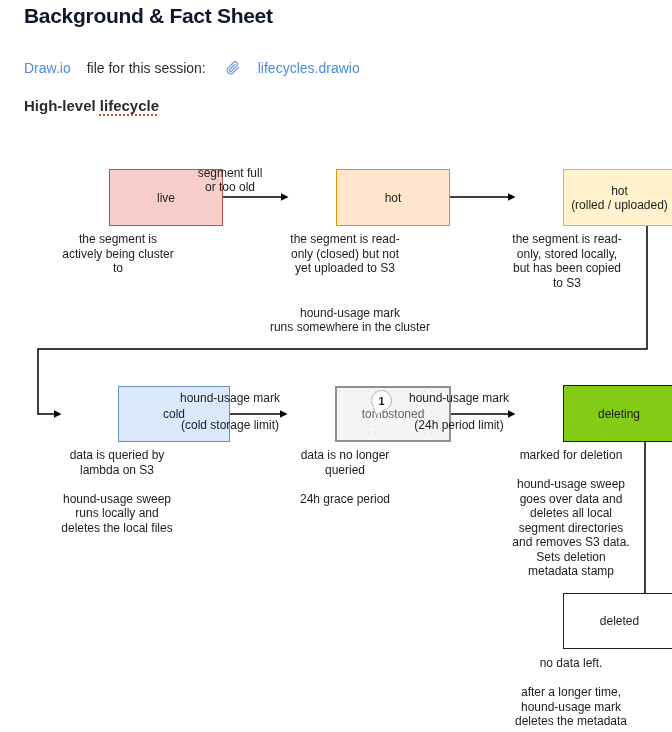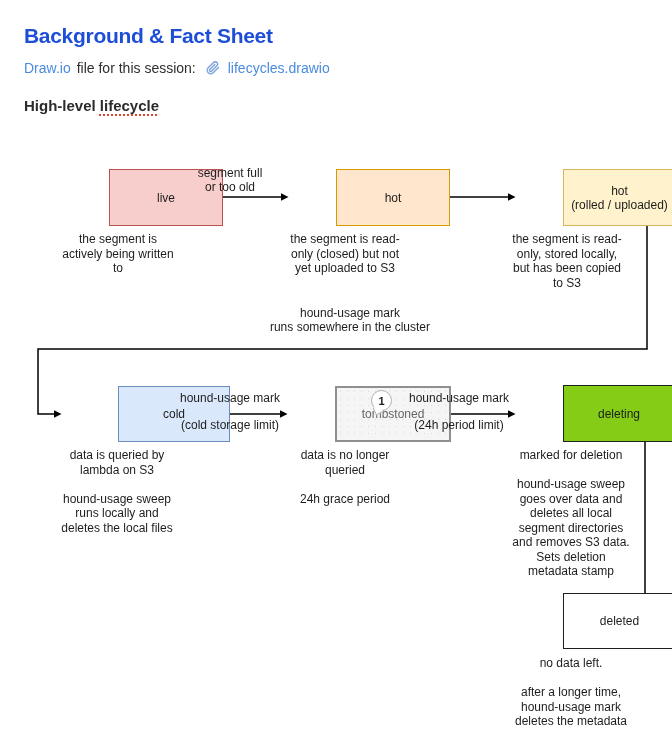--- a/index.html
+++ b/index.html
@@ -8,28 +8,28 @@
     width: 672px; height: 732px;
     font-family: "Liberation Sans", sans-serif;
     color: #1d1d1d;
     position: relative;
     overflow: hidden;
   }
   .page { position: relative; width: 672px; height: 732px; }
 
   
   .doc-title {
-    position: absolute; left: 24px; top: 24px;
+    position: absolute; left: 24px; top: 4px;
     font-size: 21px; font-weight: 700; letter-spacing: -0.3px;
-    color: #1d4ed8;
+    color: #0f172a;
   }
   .intro-line {
     position: absolute; left: 24px; top: 58px;
     font-size: 14px; line-height: 20px; color: #2e2e2e;
-    display: flex; align-items: center; gap: 6px; justify-content: space-between;
+    display: flex; align-items: center; gap: 16px; justify-content: space-between;
   }
   .link { color: #4a8be0; text-decoration: none; cursor: pointer; }
   .attachment-icon { display: inline-flex; margin: 0 2px 0 4px; }
   .section-heading {
     position: absolute; left: 24px; top: 97px;
     font-size: 15px; font-weight: 700; color: #2b2b2b;
   }
   .squiggle {
     text-decoration: underline dotted 2px #e0442c;
     text-underline-offset: 3px;
@@ -140,21 +140,21 @@
     <div class="node node--hot-rolled" style="background-color: rgb(255, 242, 204); border-color: rgb(214, 182, 86);">hot
 (rolled / uploaded)</div>
     <div class="node node--cold" style="background-color: rgb(218, 232, 252); border-color: rgb(108, 142, 191);">cold</div>
     <div class="node node--tombstoned" style="background-color: rgb(245, 245, 245); border-color: rgb(143, 143, 143); color: rgb(102, 102, 102);">tombstoned</div>
     <div class="node node--deleting" style="background-color: #84cc16; border-color: rgb(31, 31, 31);">deleting</div>
     <div class="node node--deleted" style="background-color: rgb(255, 255, 255); border-color: rgb(31, 31, 31);">deleted</div>
 
     <div class="comment-badge">1</div>
 
     <div class="caption cap--live">the segment is
-actively being written
+actively being cluster
 to</div>
     <div class="caption cap--hot">the segment is read-
 only (closed) but not
 yet uploaded to S3</div>
     <div class="caption cap--hot-rolled">the segment is read-
 only, stored locally,
 but has been copied
 to S3</div>
     <div class="caption cap--cold">data is queried by
 lambda on S3

